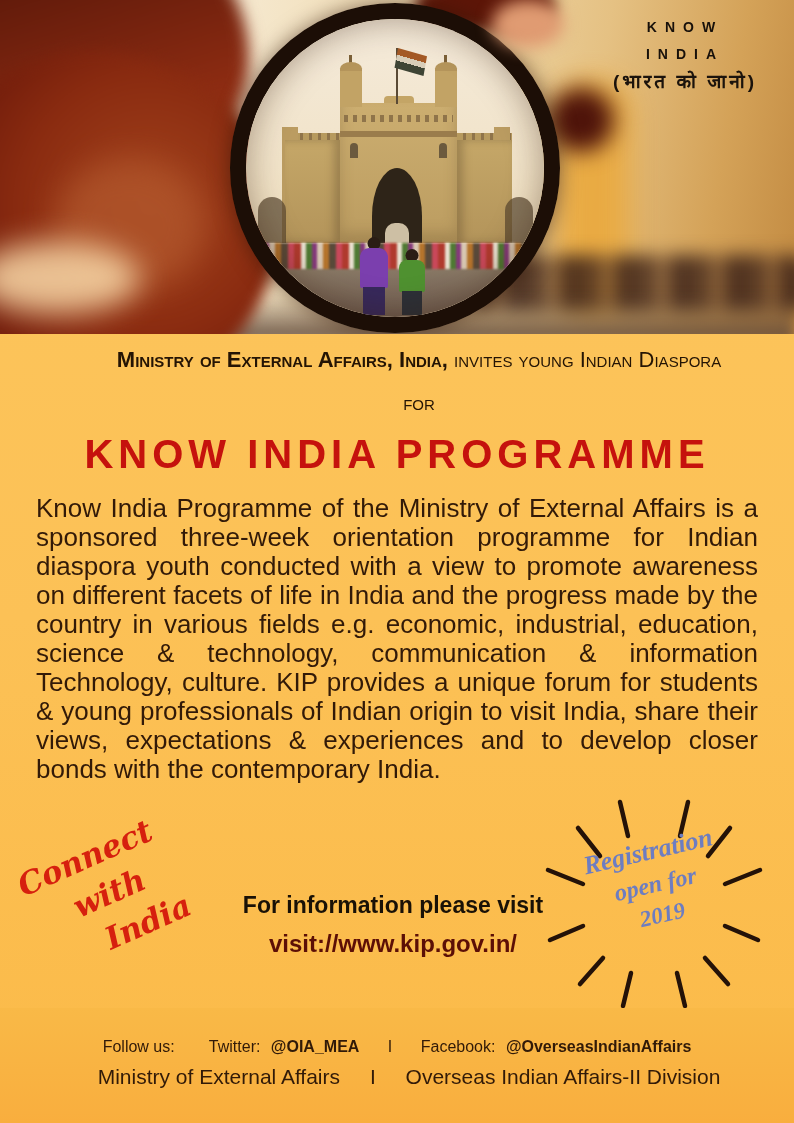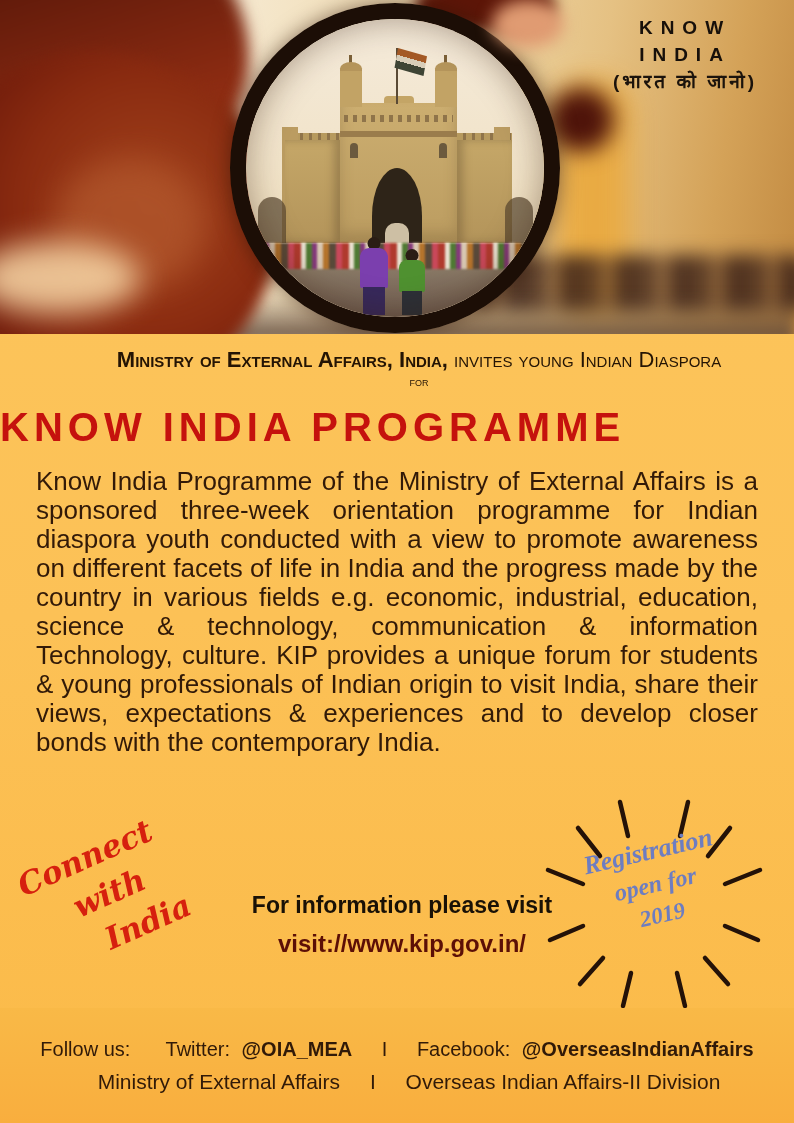--- a/index.html
+++ b/index.html
@@ -67,49 +67,49 @@
   .person{position:absolute;}
   .head{position:absolute;left:50%;transform:translateX(-50%);top:0;width:13px;height:13px;border-radius:50%;background:#2a1d15;}
   .p-purple{left:114px;top:218px;width:28px;height:78px;}
   .p-purple .torso{position:absolute;top:11px;left:0;width:28px;height:40px;background:#7b3fae;border-radius:9px 9px 2px 2px;}
   .p-purple .legs{position:absolute;top:50px;left:3px;width:22px;height:28px;background:#37295c;}
   .p-green{left:153px;top:230px;width:26px;height:66px;}
   .p-green .torso{position:absolute;top:11px;left:0;width:26px;height:32px;background:#4f9130;border-radius:8px 8px 2px 2px;}
   .p-green .legs{position:absolute;top:42px;left:3px;width:20px;height:24px;background:#2c3038;}
   
   .wordmark{position:absolute;right:2px;top:14px;width:214px;text-align:center;color:#17100a;}
-  .wordmark .en{font-weight:bold;font-size:19px;letter-spacing:8px;line-height:27px;text-align:center;}
+  .wordmark .en{font-weight:bold;font-size:14px;letter-spacing:8px;line-height:27px;text-align:center;}
   .wordmark .hi{font-weight:bold;font-size:19px;letter-spacing:3px;margin-top:0;color:#1b130c;}
   
   .main{position:absolute;left:0;top:334px;width:794px;height:674px;}
   .invite{padding-top:12px;text-align:center;color:#241404;font-variant:small-caps;padding-left:44px;}
   .invite .l1{font-size:22px;line-height:28px;}
   .invite .b{font-weight:bold;}
-  .invite .l2{font-size:13px;margin-top:0;}
-  .kip-title{margin:16px 0 0;text-align:left;color:#c5120d;font-size:40px;font-weight:bold;letter-spacing:5px;}
+  .invite .l2{font-size:22px;margin-top:16px;}
+  .kip-title{margin:16px 0 0;text-align:center;color:#c5120d;font-size:40px;font-weight:bold;letter-spacing:5px;}
   .para{width:722px;margin:17px auto 0;font-family:Liberation Sans, sans-serif;font-size:26px;line-height:29px;
     color:#321a08;text-align:justify;}
   .connect{position:absolute;left:30px;top:498px;transform:rotate(-24deg);color:#d6200e;
     font-family:"DejaVu Serif",serif;font-style:italic;font-weight:bold;font-size:31px;line-height:42px;}
   .connect .c2{padding-left:42px;}
   .connect .c3{padding-left:58px;}
-  .info{position:absolute;left:222px;top:558px;width:360px;text-align:center;}
+  .info{position:absolute;left:213px;top:558px;width:360px;text-align:center;}
   .info .i1{font-size:23px;font-weight:bold;color:#191106;}
   .info .i2{font-size:24px;font-weight:bold;color:#5c0f06;margin-top:11px;}
   .starburst{position:absolute;left:528px;top:442px;width:254px;height:254px;}
   .starburst svg{position:absolute;left:0;top:0;}
   .reg-text{position:absolute;left:24px;top:58px;width:206px;text-align:center;transform:rotate(-13deg);
     color:#6d7dc1;font-family:"Liberation Serif",serif;font-style:italic;font-weight:bold;}
   .reg-text .r1{font-size:26px;line-height:34px;}
   .reg-text .r2{font-size:24px;line-height:32px;}
   .reg-text .r3{font-size:23px;line-height:31px;}
   
   .footer{position:absolute;left:0;top:1008px;width:794px;height:115px;text-align:center;color:#311a08;
     background:linear-gradient(180deg,#f9b947 0%,#f9ae3e 100%);}
-  .f1{margin-top:30px;font-size:20px;}
+  .f1{margin-top:30px;font-size:16px;}
   .f2{margin-top:9px;font-size:21px;margin-left:24px;}
   .bold{font-weight:bold;}
   .gap-lg{display:inline-block;width:30px;}
   .gap-md{display:inline-block;width:24px;}
   .gap-sm{display:inline-block;width:6px;}
 </style>
 </head>
 <body>
 
 <div class="poster">

